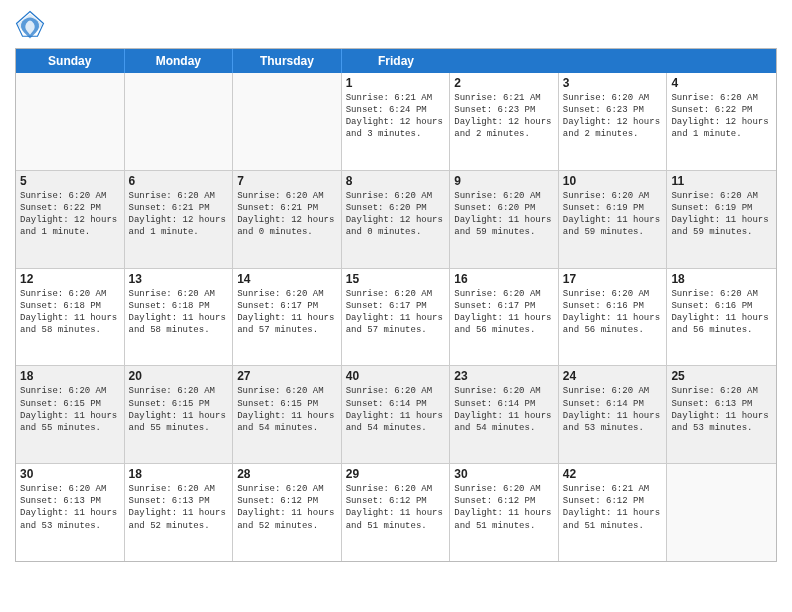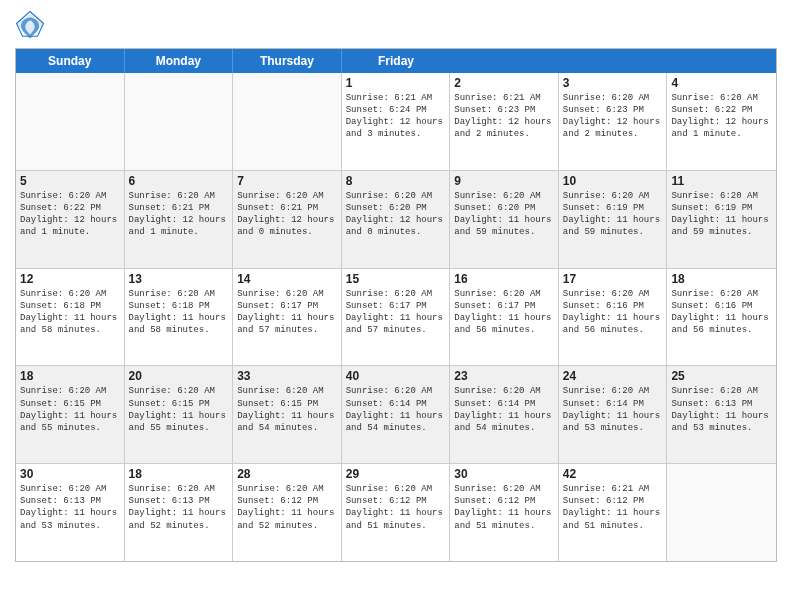--- a/index.html
+++ b/index.html
@@ -267,21 +267,21 @@
 Sunset: 6:15 PM
 Daylight: 11 hours and 55 minutes.</div>
           </div>
           <div class="cal-cell shaded">
             <span class="day-num">20</span>
             <div class="cell-info" style="white-space: pre-line;">Sunrise: 6:20 AM
 Sunset: 6:15 PM
 Daylight: 11 hours and 55 minutes.</div>
           </div>
           <div class="cal-cell shaded">
-            <span class="day-num">33</span>
+            <span class="day-num">27</span>
             <div class="cell-info" style="white-space: pre-line;">Sunrise: 6:20 AM
 Sunset: 6:15 PM
 Daylight: 11 hours and 54 minutes.</div>
           </div>
           <div class="cal-cell shaded">
             <span class="day-num">40</span>
             <div class="cell-info" style="white-space: pre-line;">Sunrise: 6:20 AM
 Sunset: 6:14 PM
 Daylight: 11 hours and 54 minutes.</div>
           </div>

